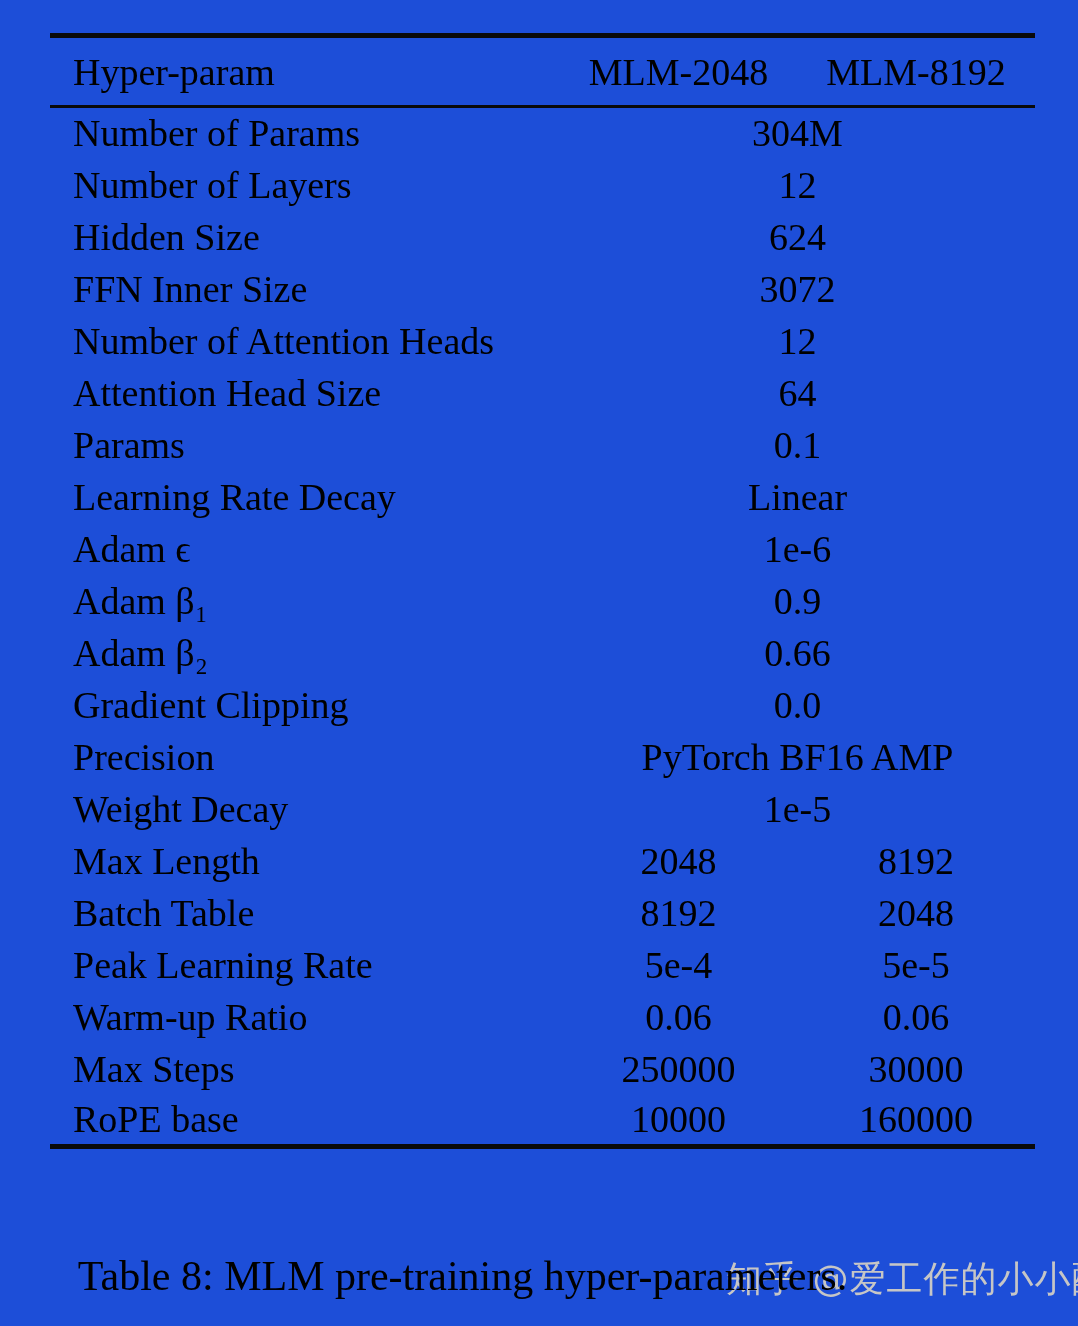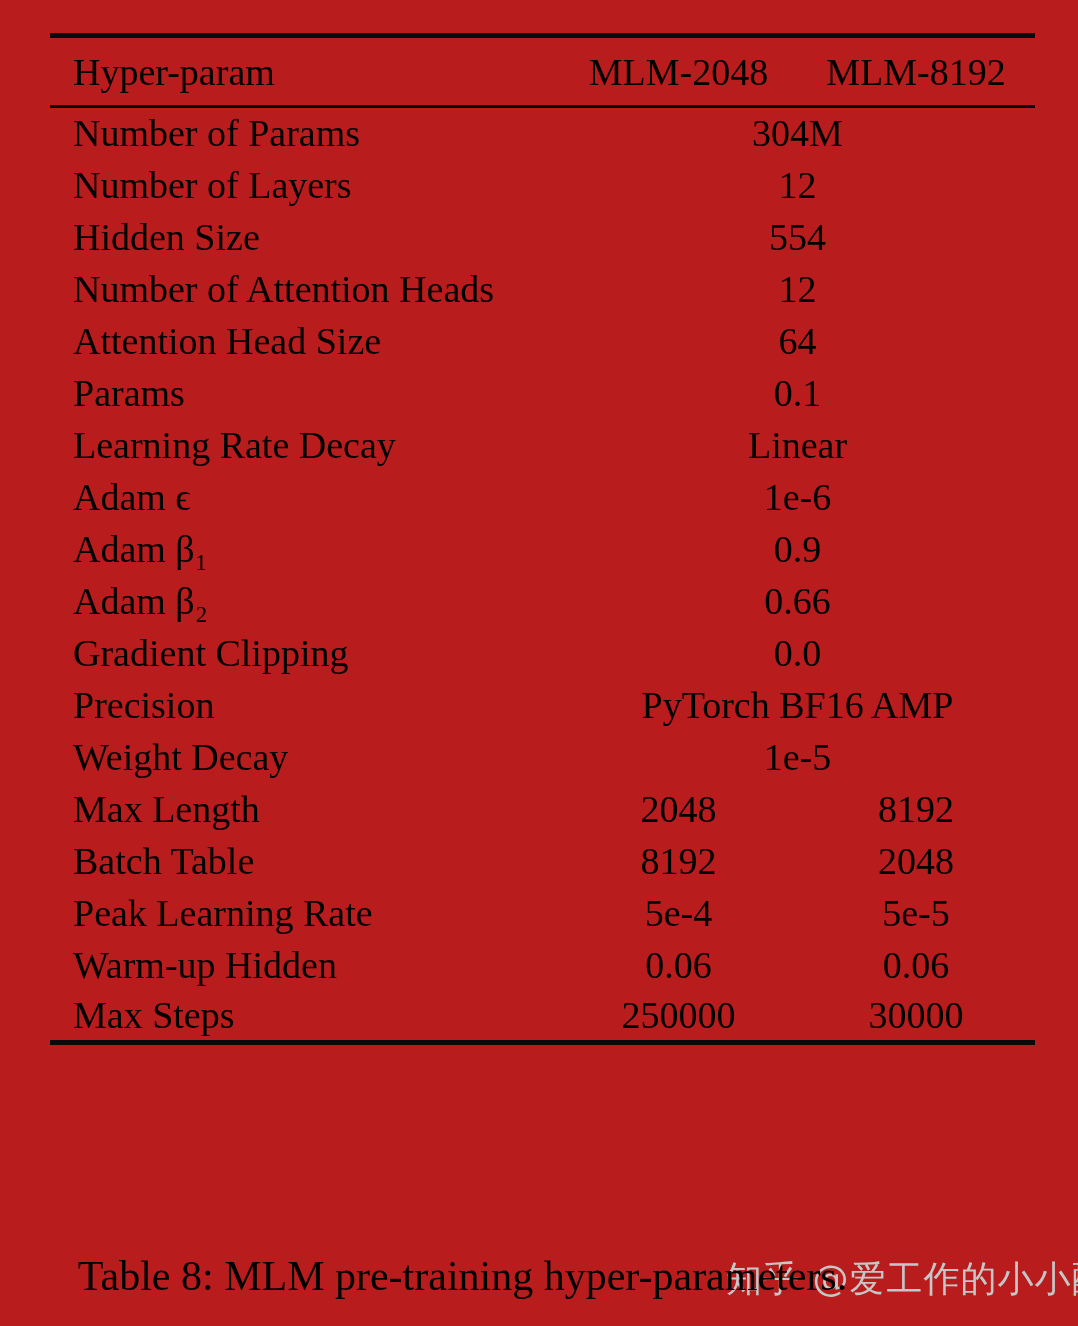--- a/index.html
+++ b/index.html
@@ -11,21 +11,21 @@
     width: 1078px;
     height: 1326px;
     position: relative;
     font-family: "Liberation Serif", "DejaVu Serif", serif;
     color: #000000;
     overflow: hidden;
   }
   .page {
     position: absolute;
     inset: 0;
-    background: #b91c1c;
+    background: #1d4ed8;
   }
   table.hyper-table {
     position: absolute;
     left: 50px;
     top: 33px;
     width: 985px;
     border-collapse: collapse;
     table-layout: fixed;
     border-top: 5px solid #0a0a0a;
     border-bottom: 5px solid #0a0a0a;
@@ -103,21 +103,25 @@
       <tr>
         <td class="cell-label">Number of Params</td>
         <td class="cell-val" colspan="2">304M</td>
       </tr>
       <tr>
         <td class="cell-label">Number of Layers</td>
         <td class="cell-val" colspan="2">12</td>
       </tr>
       <tr>
         <td class="cell-label">Hidden Size</td>
-        <td class="cell-val" colspan="2">554</td>
+        <td class="cell-val" colspan="2">624</td>
+      </tr>
+      <tr>
+        <td class="cell-label">FFN Inner Size</td>
+        <td class="cell-val" colspan="2">3072</td>
       </tr>
       <tr>
         <td class="cell-label">Number of Attention Heads</td>
         <td class="cell-val" colspan="2">12</td>
       </tr>
       <tr>
         <td class="cell-label">Attention Head Size</td>
         <td class="cell-val" colspan="2">64</td>
       </tr>
       <tr>
@@ -161,29 +165,34 @@
         <td class="cell-label">Batch Table</td>
         <td class="cell-val">8192</td>
         <td class="cell-val">2048</td>
       </tr>
       <tr>
         <td class="cell-label">Peak Learning Rate</td>
         <td class="cell-val">5e-4</td>
         <td class="cell-val">5e-5</td>
       </tr>
       <tr>
-        <td class="cell-label">Warm-up Hidden</td>
+        <td class="cell-label">Warm-up Ratio</td>
         <td class="cell-val">0.06</td>
         <td class="cell-val">0.06</td>
       </tr>
       <tr>
         <td class="cell-label">Max Steps</td>
         <td class="cell-val">250000</td>
         <td class="cell-val">30000</td>
       </tr>
+      <tr>
+        <td class="cell-label">RoPE base</td>
+        <td class="cell-val">10000</td>
+        <td class="cell-val">160000</td>
+      </tr>
     </tbody>
   </table>
 
   <span class="watermark">知乎 @爱工作的小小酥</span>
 
   <div class="caption-wrap">
     <span class="caption">Table 8: MLM pre-training hyper-parameters.</span>
   </div>
 
 </div>

